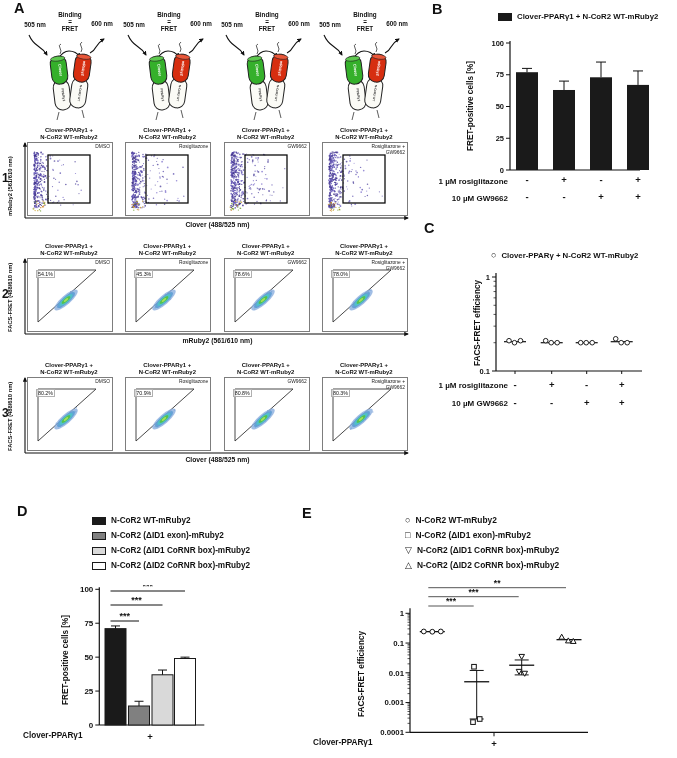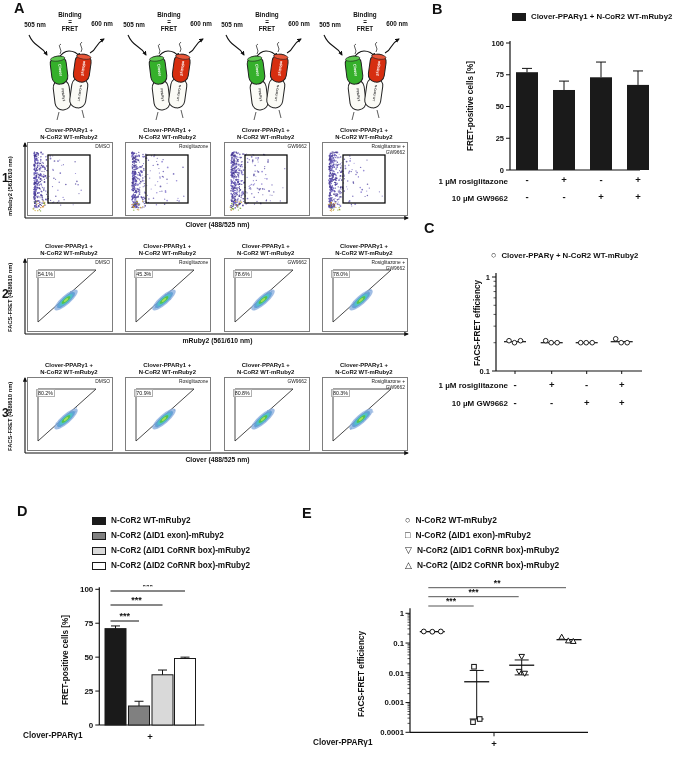--- a/index.html
+++ b/index.html
@@ -2604,21 +2604,21 @@
             </svg>
             <div class="fp-pct">80.3%</div>
           </div>
           <div class="frow-xlab" style="left: 27px; top: 95px; width: 381px;">Clover (488/525 nm)</div>
         </div>
       </div>
   </section>
 
   <section class="panel" id="panelB" style="left:420px;top:0;width:257px;height:216px">
     <div class="pletter" style="left:12px;top:1px">B</div>
-    <div class="legendrow" style="left:92px;top:12px">
+    <div class="legendrow" style="left:78px;top:12px">
       <span class="swatch" id="b-swatch" style="background: rgb(26, 26, 26);"></span>
       <span class="legend-label">Clover-PPARγ1 + N-CoR2 WT-mRuby2</span>
     </div>
     <div class="ylab" style="left:46px;top:42px;height:128px">FRET-positive cells [%]</div>
     <svg id="chartB" class="abs" style="left:40px;top:36px" width="210" height="142">
         <line x1="50" y1="134" x2="50" y2="5" stroke="#111" stroke-width="1.2"></line>
         <line x1="50" y1="134" x2="180" y2="134" stroke="#111" stroke-width="1.2"></line>
         <line x1="46" y1="134" x2="50" y2="134" stroke="#111" stroke-width="1"></line>
         <text x="44" y="136.6" text-anchor="end" font-size="7.5" font-weight="bold" fill="#111" font-family="Liberation Sans, sans-serif">0</text>
         <line x1="46" y1="102.25" x2="50" y2="102.25" stroke="#111" stroke-width="1"></line>

